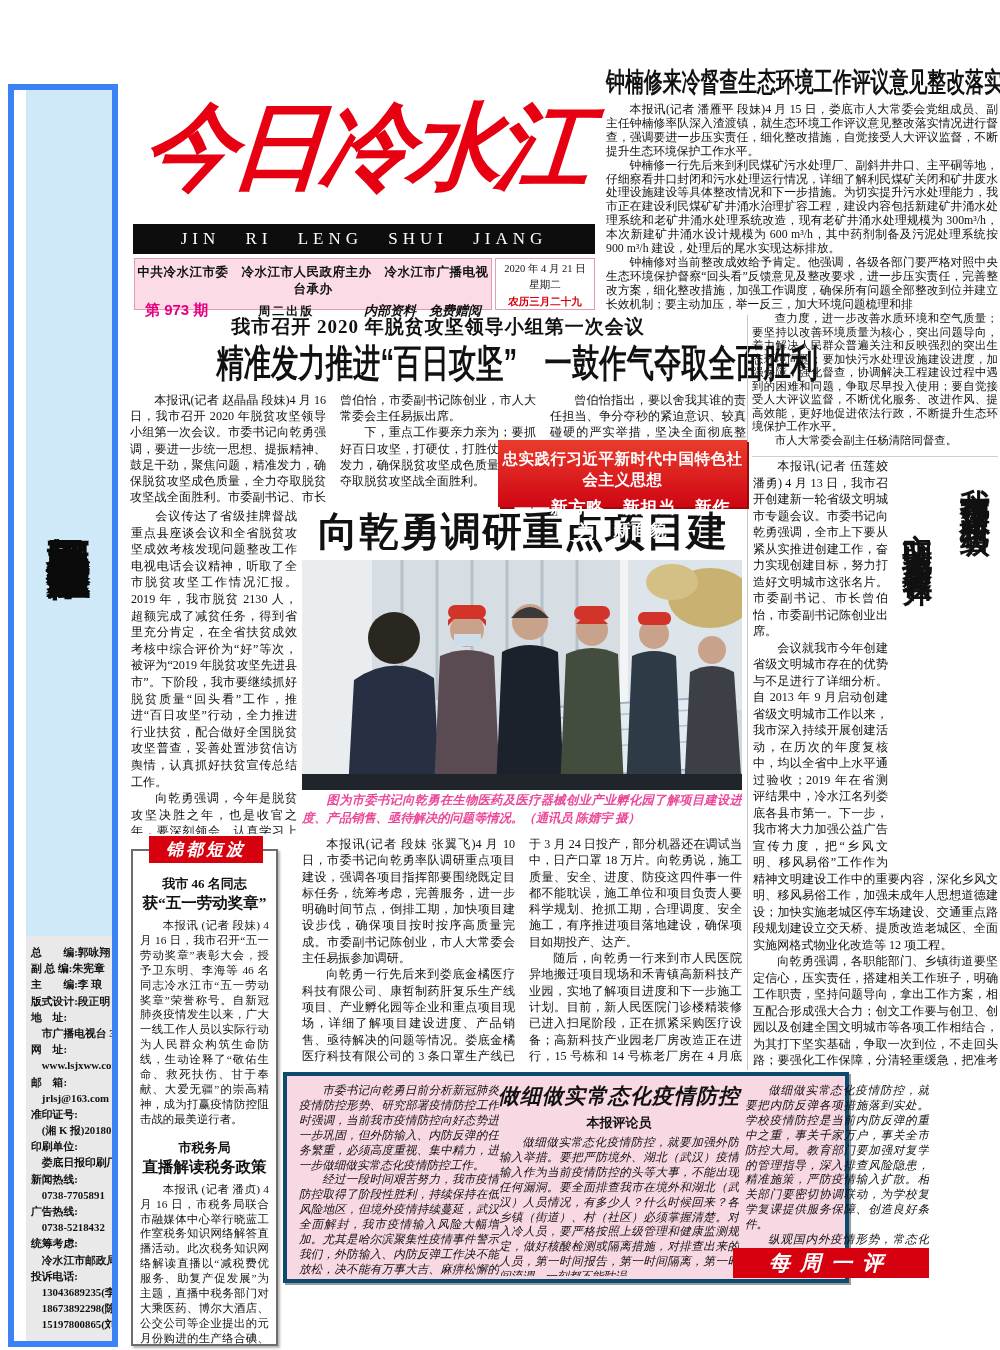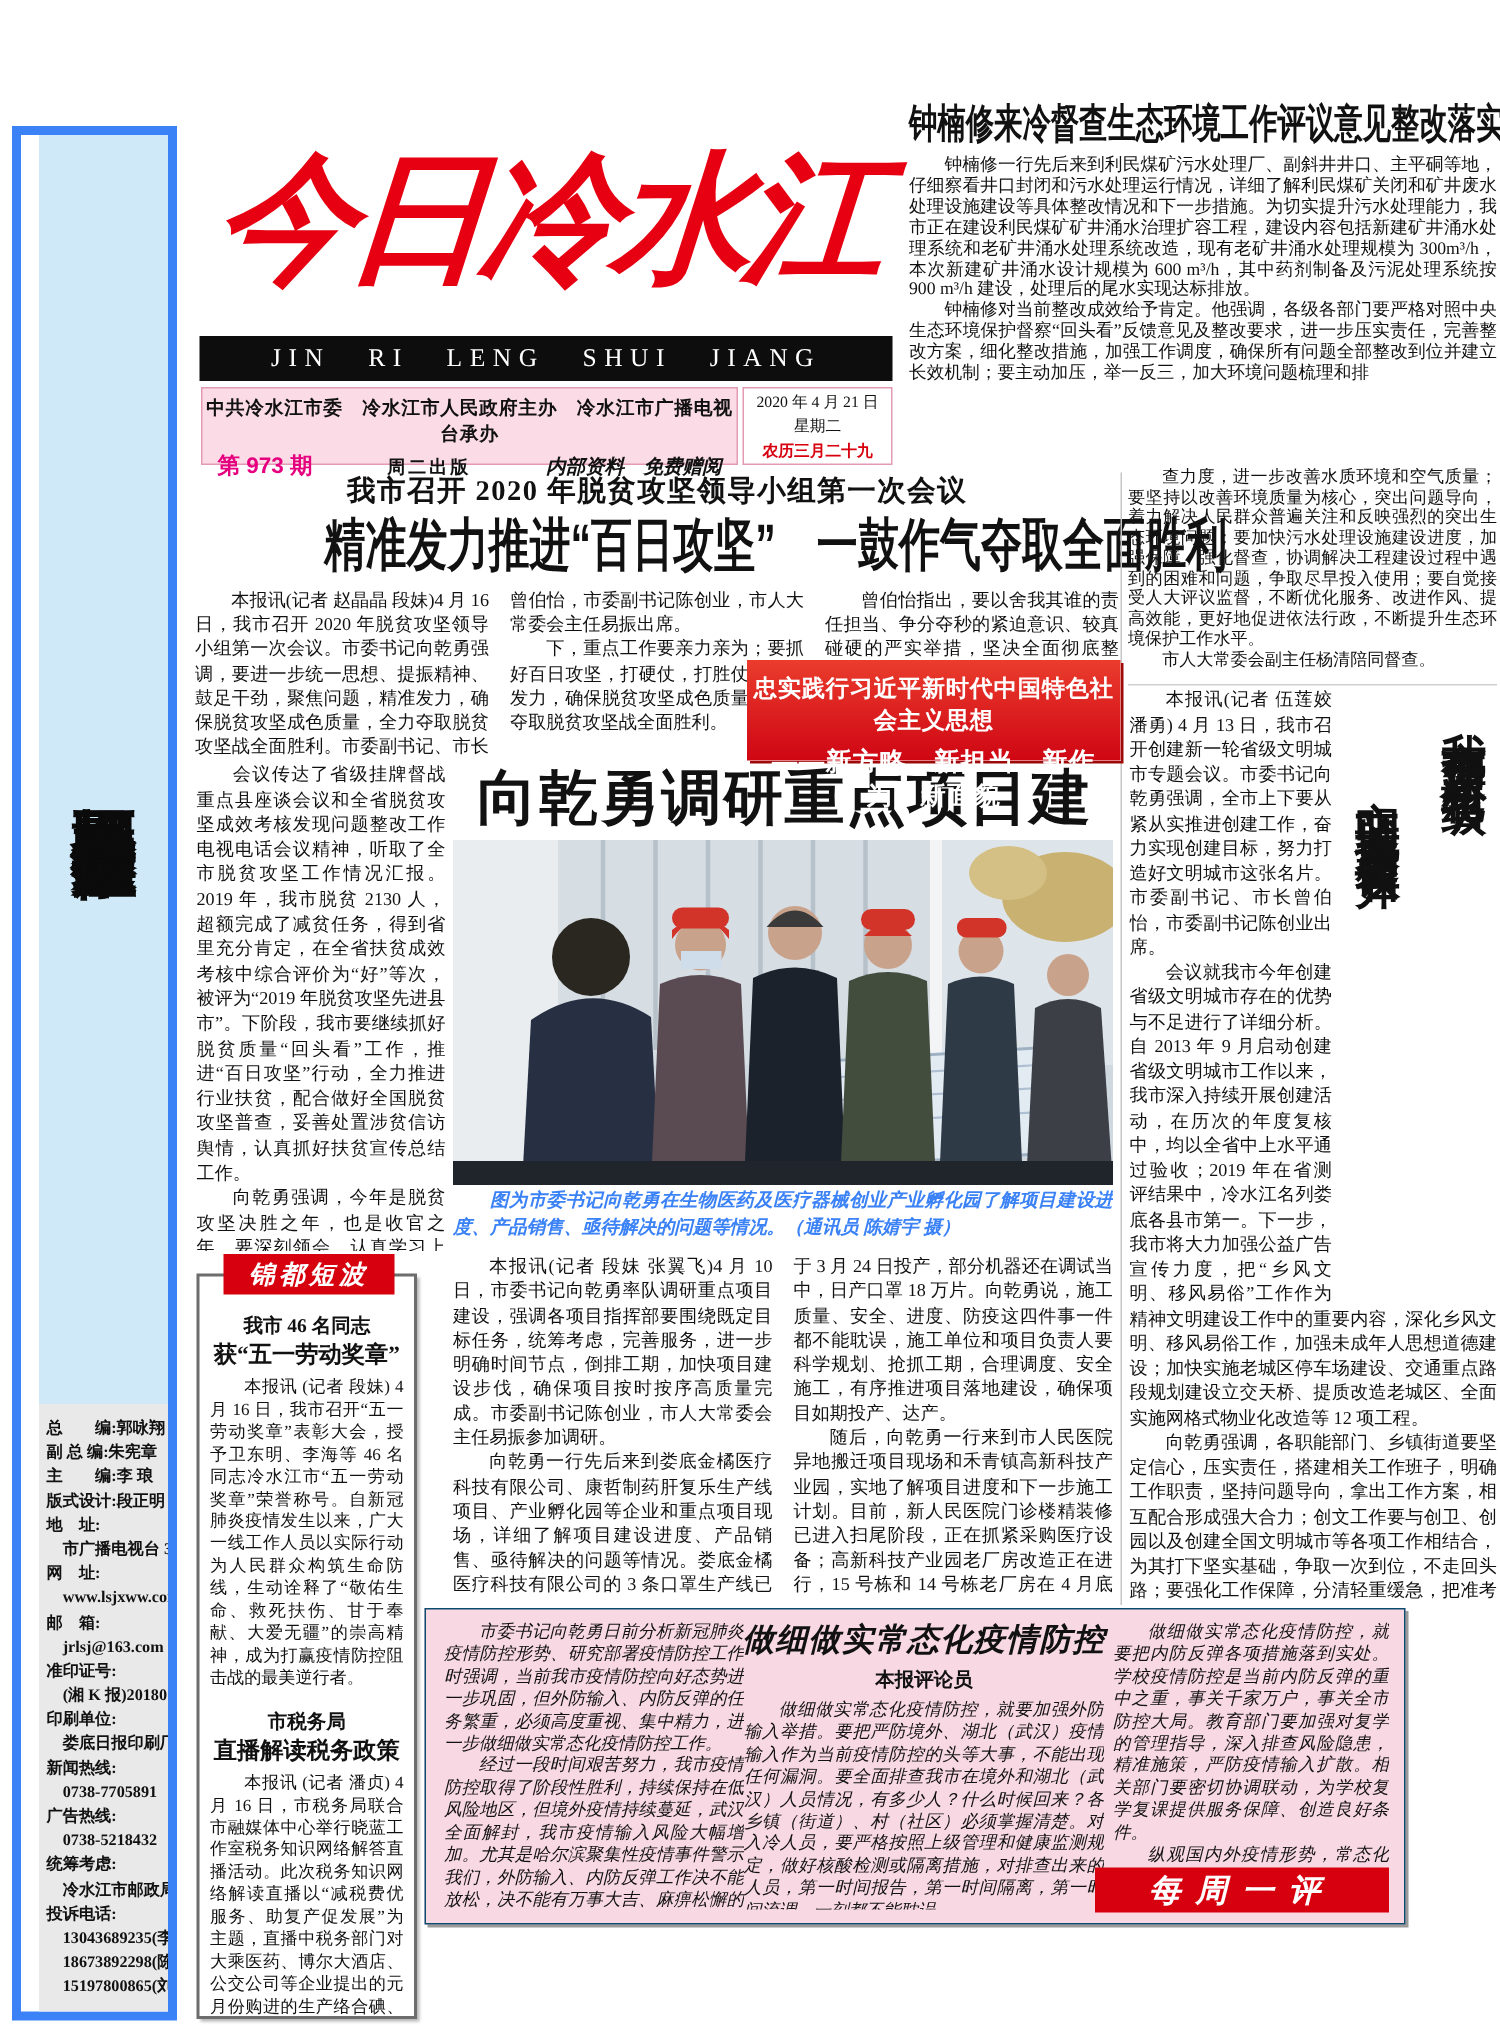--- a/index.html
+++ b/index.html
@@ -56,21 +56,21 @@
   .slogan-box{left:498px;top:440px;width:249px;height:67px;background:linear-gradient(180deg,#ea3c2d,#cf0613);
               color:#fff;text-align:center;z-index:4;box-shadow:2px 2px 0 #9c0a0a;}
   .slogan-box .l1{font-size:15.5px;font-weight:900;margin-top:9px;letter-spacing:0.5px;
                   font-family:"Liberation Sans","DejaVu Sans",sans-serif;}
   .slogan-box .l2{font-size:17px;font-weight:900;margin-top:5px;letter-spacing:1px;
                   font-family:"Liberation Sans","DejaVu Sans",sans-serif;}
 
   
   .proj-headline{left:300px;top:504px;width:446px;text-align:center;font-size:40px;font-weight:900;letter-spacing:1px;}
   .photo{left:302px;top:560px;width:440px;height:230px;background:#c9d2d9;overflow:hidden;}
-  .caption{left:302px;top:792px;width:440px;height:42px;font-size:12.3px;line-height:1.45;color:#3b82f6;
+  .caption{left:302px;top:792px;width:440px;height:42px;font-size:12.3px;line-height:1.45;color:#ec4899;
            font-style:italic;font-weight:600;overflow:hidden;}
   .caption p{text-indent:2em;}
   .proj-body{left:302px;top:836px;width:440px;height:234px;overflow:hidden;column-count:2;column-gap:14px;
              font-size:12.1px;line-height:16.3px;}
   .v-rule-main{left:747px;top:315px;width:1px;height:755px;background:#c6c6c6;}
 
   
   .civic{left:753px;top:458px;width:245px;height:612px;overflow:hidden;font-size:12.1px;line-height:16.5px;}
   .v-head-float{float:right;width:104px;height:402px;position:relative;margin-left:6px;}
   .v-head-col{position:absolute;writing-mode:vertical-rl;font-size:30px;font-weight:900;letter-spacing:5px;line-height:1.55;}
@@ -80,21 +80,21 @@
   
   .briefs-banner{left:149px;top:836px;width:114px;height:27px;background:#d7000f;color:#fff;text-align:center;
                  line-height:27px;font-size:17px;font-weight:700;font-style:italic;letter-spacing:3px;z-index:3;}
   .briefs-box{left:131px;top:849px;width:147px;height:497px;border:2px solid #6d6d6d;box-sizing:border-box;
               background:#fff;box-shadow:2px 2px 2px #b5b5b5;padding:20px 7px 6px 7px;overflow:hidden;}
   .brief-t1{text-align:center;font-weight:700;font-size:13px;margin-top:4px;}
   .brief-t2{text-align:center;font-weight:900;font-size:15.5px;margin-bottom:4px;}
   .brief-body{font-size:11.4px;line-height:14.9px;}
 
   
-  .editorial{left:283px;top:1072px;width:654px;height:211px;background:#f8d8e2;border:1px solid #0c4a6e;
+  .editorial{left:283px;top:1072px;width:566px;height:211px;background:#f8d8e2;border:4px solid #0c4a6e;
              box-sizing:border-box;box-shadow:2px 2px 0 #9a9a9a;}
   .edit-col{position:absolute;font-style:italic;font-size:11.6px;line-height:14.9px;overflow:hidden;}
   .edit-left{left:12px;top:8px;width:200px;height:192px;}
   .edit-title{position:absolute;left:204px;top:6px;width:256px;text-align:center;font-size:21px;font-weight:900;
               font-style:italic;letter-spacing:1px;}
   .edit-byline{position:absolute;left:204px;top:38px;width:256px;text-align:center;font-size:13px;font-weight:700;}
   .edit-mid{left:212px;top:60px;width:240px;height:140px;}
   .edit-right{left:458px;top:8px;width:184px;height:162px;}
   .weekly-banner{position:absolute;left:446px;top:172px;width:196px;height:30px;background:#d7000f;color:#fff;
                  text-align:center;line-height:30px;font-size:21px;font-weight:900;font-style:italic;letter-spacing:10px;}
@@ -147,20 +147,21 @@
     </div>
   </div>
   <div class="abs date-box">
     <div>2020 年 4 月 21 日</div>
     <div>星期二</div>
     <div class="date-lunar">农历三月二十九</div>
   </div>
 
   <div class="abs env-headline hei">钟楠修来冷督查生态环境工作评议意见整改落实情况</div>
   <div class="abs env-body bodytext">
+      <p>本报讯(记者 潘雁平 段妹)4 月 15 日，娄底市人大常委会党组成员、副主任钟楠修率队深入渣渡镇，就生态环境工作评议意见整改落实情况进行督查，强调要进一步压实责任，细化整改措施，自觉接受人大评议监督，不断提升生态环境保护工作水平。</p>
       <p>钟楠修一行先后来到利民煤矿污水处理厂、副斜井井口、主平硐等地，仔细察看井口封闭和污水处理运行情况，详细了解利民煤矿关闭和矿井废水处理设施建设等具体整改情况和下一步措施。为切实提升污水处理能力，我市正在建设利民煤矿矿井涌水治理扩容工程，建设内容包括新建矿井涌水处理系统和老矿井涌水处理系统改造，现有老矿井涌水处理规模为 300m³/h，本次新建矿井涌水设计规模为 600 m³/h，其中药剂制备及污泥处理系统按 900 m³/h 建设，处理后的尾水实现达标排放。</p>
       <p>钟楠修对当前整改成效给予肯定。他强调，各级各部门要严格对照中央生态环境保护督察“回头看”反馈意见及整改要求，进一步压实责任，完善整改方案，细化整改措施，加强工作调度，确保所有问题全部整改到位并建立长效机制；要主动加压，举一反三，加大环境问题梳理和排</p>
     </div>
   <div class="abs env-cont">
       <p>查力度，进一步改善水质环境和空气质量；要坚持以改善环境质量为核心，突出问题导向，着力解决人民群众普遍关注和反映强烈的突出生态环境问题；要加快污水处理设施建设进度，加强保障，强化督查，协调解决工程建设过程中遇到的困难和问题，争取尽早投入使用；要自觉接受人大评议监督，不断优化服务、改进作风、提高效能，更好地促进依法行政，不断提升生态环境保护工作水平。</p>
       <p>市人大常委会副主任杨清陪同督查。</p>
     </div>
   <div class="abs h-rule-right"></div>
 
   <div class="abs kicker">我市召开 2020 年脱贫攻坚领导小组第一次会议</div>

